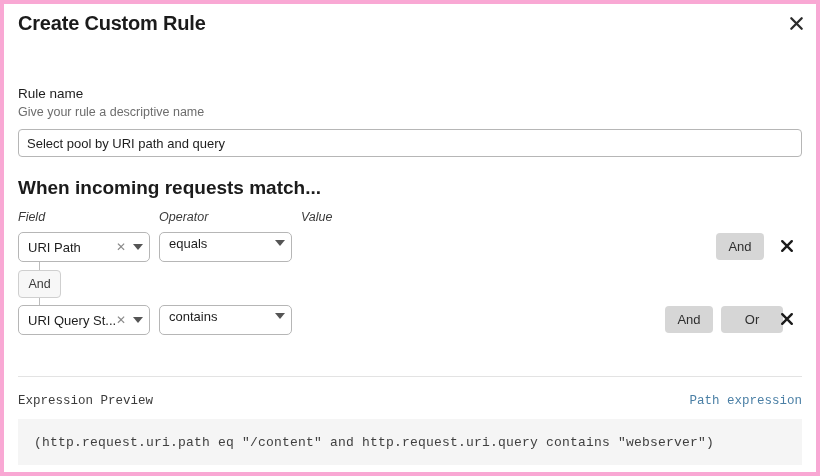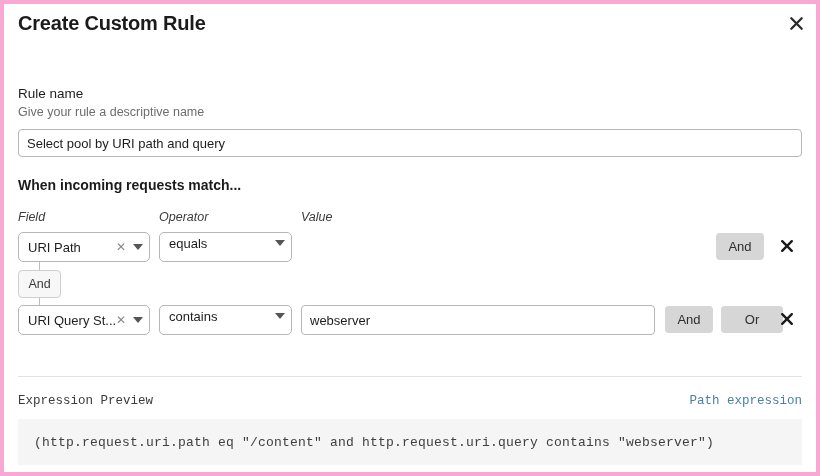--- a/index.html
+++ b/index.html
@@ -80,21 +80,21 @@
   }
   .rule-name-input {
     width: 784px;
     margin-top: 10px;
   }
 
   .section-heading {
     position: absolute;
     left: 14px;
     top: 173px;
-    font-size: 14px;
+    font-size: 19px;
     font-weight: bold;
     color: #1b1b1b;
     text-align: center;
   }
 
   .col-labels {
     position: absolute;
     top: 206px;
     left: 0;
     width: 820px;
@@ -339,21 +339,20 @@
   <div class="cond-row row2">
     <div class="select-box select-field">
       <span class="select-text">URI Query St...</span>
       <span class="clear-x">✕</span>
       <span class="caret"></span>
     </div>
     <div class="select-box select-oper">
       <span class="select-text">contains</span>
       <span class="caret"></span>
     </div>
-    <input class="text-input value-input value-input-2" type="text" value="webserver" style="">
     <button class="logic-btn btn-and-2">And</button>
     <button class="logic-btn btn-or-2">Or</button>
     <div class="delete-btn del-2">
       <svg width="14" height="14" viewBox="0 0 14 14" aria-hidden="true">
         <path d="M2.2 2.2 L11.8 11.8 M11.8 2.2 L2.2 11.8" stroke="#1b1b1b" stroke-width="2.4" stroke-linecap="round"></path>
       </svg>
     </div>
   </div>
 
   <div class="divider"></div>

